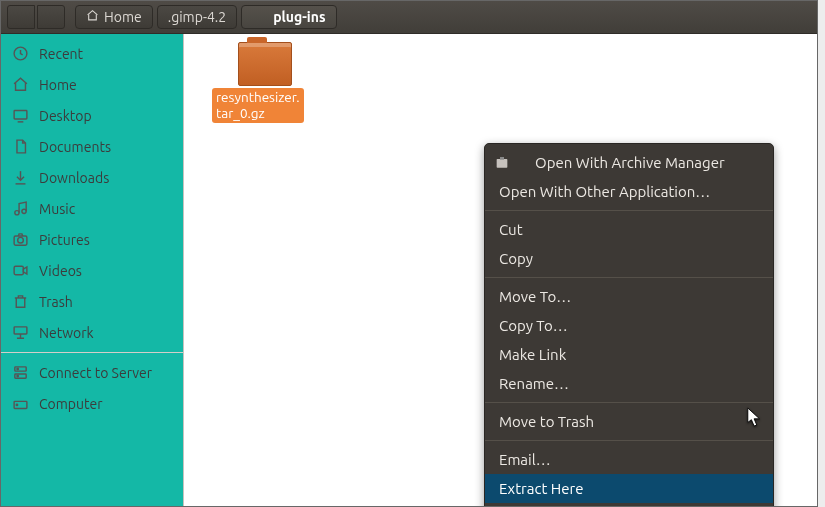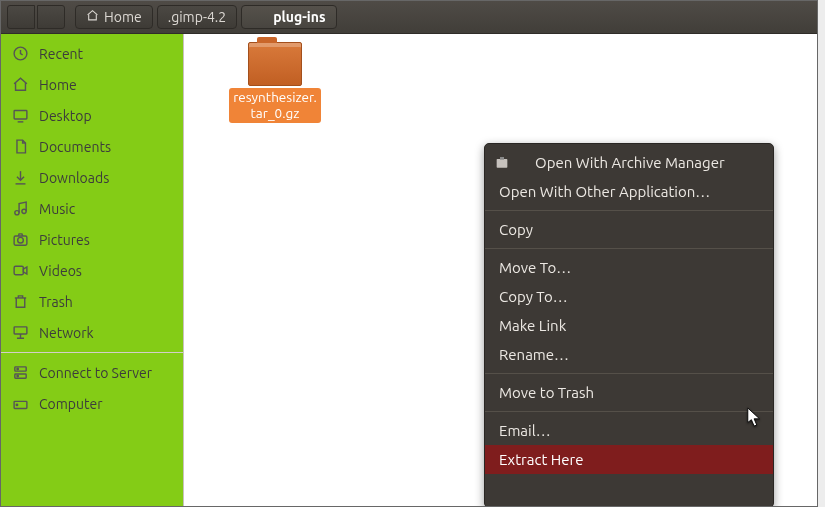--- a/index.html
+++ b/index.html
@@ -9,38 +9,38 @@
   .topbar { height: 33px; background: linear-gradient(#4f4b46, #413e39); display: flex; align-items: center; padding: 0 6px; gap: 2px; border-bottom: 1px solid #2f2c28; }
   .navbtn { width: 28px; height: 24px; border-radius: 3px; border: 1px solid #2e2b27; background: linear-gradient(#4b4843, #3e3b36); color: #d8d4cf; display: inline-flex; align-items: center; justify-content: center; cursor: pointer; }
   .navbtn + .navbtn { border-top-left-radius: 0; border-bottom-left-radius: 0; }
   .navbtn:first-of-type { border-top-right-radius: 0; border-bottom-right-radius: 0; }
   .breadcrumbs { display: flex; gap: 4px; margin-left: 8px; }
   .crumb { height: 24px; padding: 0 10px; border-radius: 4px; border: 1px solid #2e2b27; background: linear-gradient(#4b4843, #3e3b36); color: #dcd8d3; display: inline-flex; align-items: center; gap: 5px; cursor: pointer; }
   .crumb.active { background: linear-gradient(#55514b, #484540); color: #fff; font-weight: bold; padding-left: 31px; }
   .crumb .hicon svg { width: 13px; height: 13px; }
   
   .content { flex: 1; display: flex; min-height: 0; background: #f7f7f7; }
-  .sidebar { width: 183px; border-right: 1px solid #c7c2bd; background: #84cc16; overflow-y: auto; padding-top: 4px; }
+  .sidebar { width: 183px; border-right: 1px solid #c7c2bd; background: #14b8a6; overflow-y: auto; padding-top: 4px; }
   .side-item { display: flex; align-items: center; gap: 10px; height: 31px; padding: 0 10px; cursor: pointer; color: #3c3c3c; }
   .side-icon { width: 18px; display: inline-flex; align-items: center; justify-content: center; color: #555; }
   .side-icon svg { width: 17px; height: 17px; }
   .side-sep { height: 1px; background: #d3cec9; margin: 4px 0; }
   
   .filepane { flex: 1; position: relative; background: #fff; overflow: hidden; padding: 10px; }
-  .file { position: absolute; left: 38px; top: 8px; width: 106px; text-align: center; }
+  .file { position: absolute; left: 28px; top: 8px; width: 106px; }
   .file .iconbox { width: 54px; height: 44px; margin: 0 auto 2px; background: linear-gradient(#d97a3b, #c15f23); border: 1px solid #a34f1c; border-radius: 2px; box-shadow: inset 0 4px 0 rgba(255,255,255,.25); position: relative; }
   .file .iconbox::before { content: ""; position: absolute; top: -6px; left: 8px; width: 20px; height: 6px; background: #c9662a; border-radius: 2px 2px 0 0; }
   .file .name { background: #f08437; color: #fff; border-radius: 3px; padding: 2px 4px; font-size: 13.5px; line-height: 1.15; display: inline-block; white-space: pre-line; }
   
   .ctxmenu { position: absolute; left: 300px; top: 109px; width: 290px; background: #3d3935; border: 1px solid #2a2724; border-radius: 5px; padding: 4px 0; box-shadow: 0 3px 10px rgba(0,0,0,.4); color: #ece8e3; font-size: 15px; }
   .ctx-item { display: flex; align-items: center; gap: 24px; height: 29px; padding: 0 14px; cursor: pointer; position: relative; }
   .ctx-item.with-icon { padding-left: 8px; }
   .ctx-item .ci { width: 18px; display: inline-flex; align-items: center; justify-content: center; }
   .ctx-sep { height: 1px; background: #555049; margin: 4px 0; }
-  .ctx-item.hl { background: #7f1d1d; color: #fff; }
+  .ctx-item.hl { background: #0c4a6e; color: #fff; }
   .cursor { position: absolute; pointer-events: none; }
   .cursor svg { width: 18px; height: 22px; filter: drop-shadow(0 1px 1px rgba(0,0,0,.6)); }
 </style>
 </head>
 <body>
 
 <div class="window">
 
   <div class="topbar">
     <button class="navbtn">
@@ -211,20 +211,23 @@
                 <rect x="9" y="3" width="6" height="4" fill="#888"></rect>
               </svg>
             </span>
           <span>Open With Archive Manager</span>
         </div>
         <div class="ctx-item">
             <span>Open With Other Application…</span>
           </div>
         <div class="ctx-sep"></div>
         <div class="ctx-item">
+            <span>Cut</span>
+          </div>
+        <div class="ctx-item">
             <span>Copy</span>
           </div>
         <div class="ctx-sep"></div>
         <div class="ctx-item">
             <span>Move To…</span>
           </div>
         <div class="ctx-item">
             <span>Copy To…</span>
           </div>
         <div class="ctx-item">

